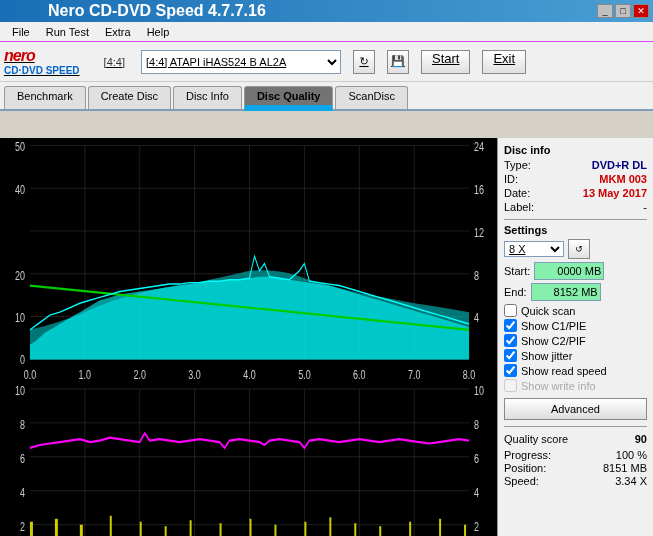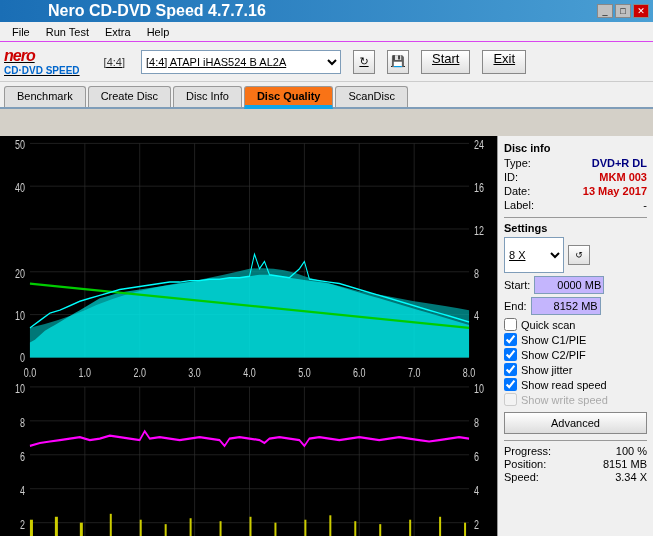--- a/index.html
+++ b/index.html
@@ -18,39 +18,39 @@
     
     .toolbar { background: #f0f0f0; height: 40px; display: flex; align-items: center; padding: 2px 4px; gap: 12px; border-bottom: 1px solid #ccc; text-decoration: underline; }
     .drive-select { height: 24px; width: 200px; font-size: 11px; border: 1px solid #7f9db9; background: white; }
     .toolbar-btn { height: 24px; min-width: 22px; border: 1px solid #888; background: linear-gradient(to bottom, #fff, #e0e0e0); font-size: 11px; cursor: pointer; display: flex; align-items: center; justify-content: center; padding: 0 2px; }
     .toolbar-btn-large { height: 24px; padding: 0 10px; border: 1px solid #888; background: linear-gradient(to bottom, #fff, #e0e0e0); font-size: 13px; cursor: pointer; }
     .label-44 { font-size: 11px; color: #333; padding: 0 4px; }
     
     
     .tabs { display: flex; background: #f0f0f0; border-bottom: 2px solid #7f9db9; padding-top: 4px; padding-left: 4px; }
     .tab { padding: 3px 12px; border: 1px solid #999; border-bottom: none; background: #e0e0e0; cursor: pointer; font-size: 11px; margin-right: 2px; border-radius: 3px 3px 0 0; }
-    .tab.active { background: #f97316; border-bottom: 4px solid #0ea5e9; margin-bottom: -2px; font-weight: bold; }
+    .tab.active { background: #737373; border-bottom: 6px solid #0ea5e9; margin-bottom: -2px; font-weight: bold; }
     
     
     .main-content { display: flex; height: calc(536px - 22px - 20px - 40px - 26px); margin-top: 27px; }
     
     
     .chart-area { flex: 1; background: #000; position: relative; border-right: 1px solid #999; }
     
     
     .right-panel { width: 155px; background: #f0f0f0; padding: 6px; font-size: 11px; overflow: hidden; }
     .panel-section { margin-bottom: 6px; }
     .panel-title { font-weight: bold; font-size: 11px; margin-bottom: 3px; }
     .panel-row { display: flex; justify-content: space-between; margin-bottom: 2px; font-size: 11px; }
     .panel-value { color: #000080; font-weight: bold; }
     .panel-value-red { color: #cc0000; font-weight: bold; }
     .panel-divider { border-top: 1px solid #999; margin: 4px 0; }
-    .input-field { border: 1px solid #7f9db9; background: #c4b5fd; width: 70px; height: 18px; font-size: 11px; text-align: right; padding: 0 2px; }
+    .input-field { border: 1px solid #7f9db9; background: #86efac; width: 70px; height: 18px; font-size: 11px; text-align: right; padding: 0 2px; }
     .settings-row { display: flex; align-items: center; gap: 4px; margin-bottom: 3px; }
-    .speed-select { height: 36px; width: 60px; font-size: 11px; border: 1px solid #7f9db9; background: white; text-decoration: underline; }
+    .speed-select { height: 16px; width: 60px; font-size: 11px; border: 1px solid #7f9db9; background: white; text-decoration: underline; }
     .checkbox-row { display: flex; align-items: center; gap: 4px; margin-bottom: 2px; font-size: 11px; }
     .checkbox-row input { width: 13px; height: 13px; }
     .advanced-btn { width: 100%; height: 22px; border: 1px solid #888; background: linear-gradient(to bottom, #fff, #ddd); font-size: 11px; cursor: pointer; margin-top: 4px; }
     .quality-row { display: flex; justify-content: space-between; margin-top: 6px; font-size: 11px; }
     .quality-value { font-weight: bold; color: #000; }
     .progress-section { margin-top: 4px; }
     .progress-row { display: flex; justify-content: space-between; font-size: 11px; margin-bottom: 1px; }
     
     
     .legend-area { background: #f0f0f0; border-top: 1px solid #999; display: flex; padding: 3px 6px; gap: 20px; }
@@ -269,27 +269,31 @@
       <div class="checkbox-row">
         <input type="checkbox" checked="" style="">
         <span>Show jitter</span>
       </div>
       <div class="checkbox-row">
         <input type="checkbox" checked="" style="">
         <span>Show read speed</span>
       </div>
       <div class="checkbox-row">
         <input type="checkbox" disabled="" style="">
-        <span class="disabled-text">Show write speed</span>
+        <span class="disabled-text">Show write info</span>
       </div>
       <button class="advanced-btn">Advanced</button>
     </div>
 
     <div class="panel-divider"></div>
 
+    <div class="quality-row">
+      <span>Quality score</span>
+      <span class="quality-value">90</span>
+    </div>
 
     <div class="progress-section">
       <div class="progress-row">
         <span>Progress:</span>
         <span>100 %</span>
       </div>
       <div class="progress-row">
         <span>Position:</span>
         <span>8151 MB</span>
       </div>

